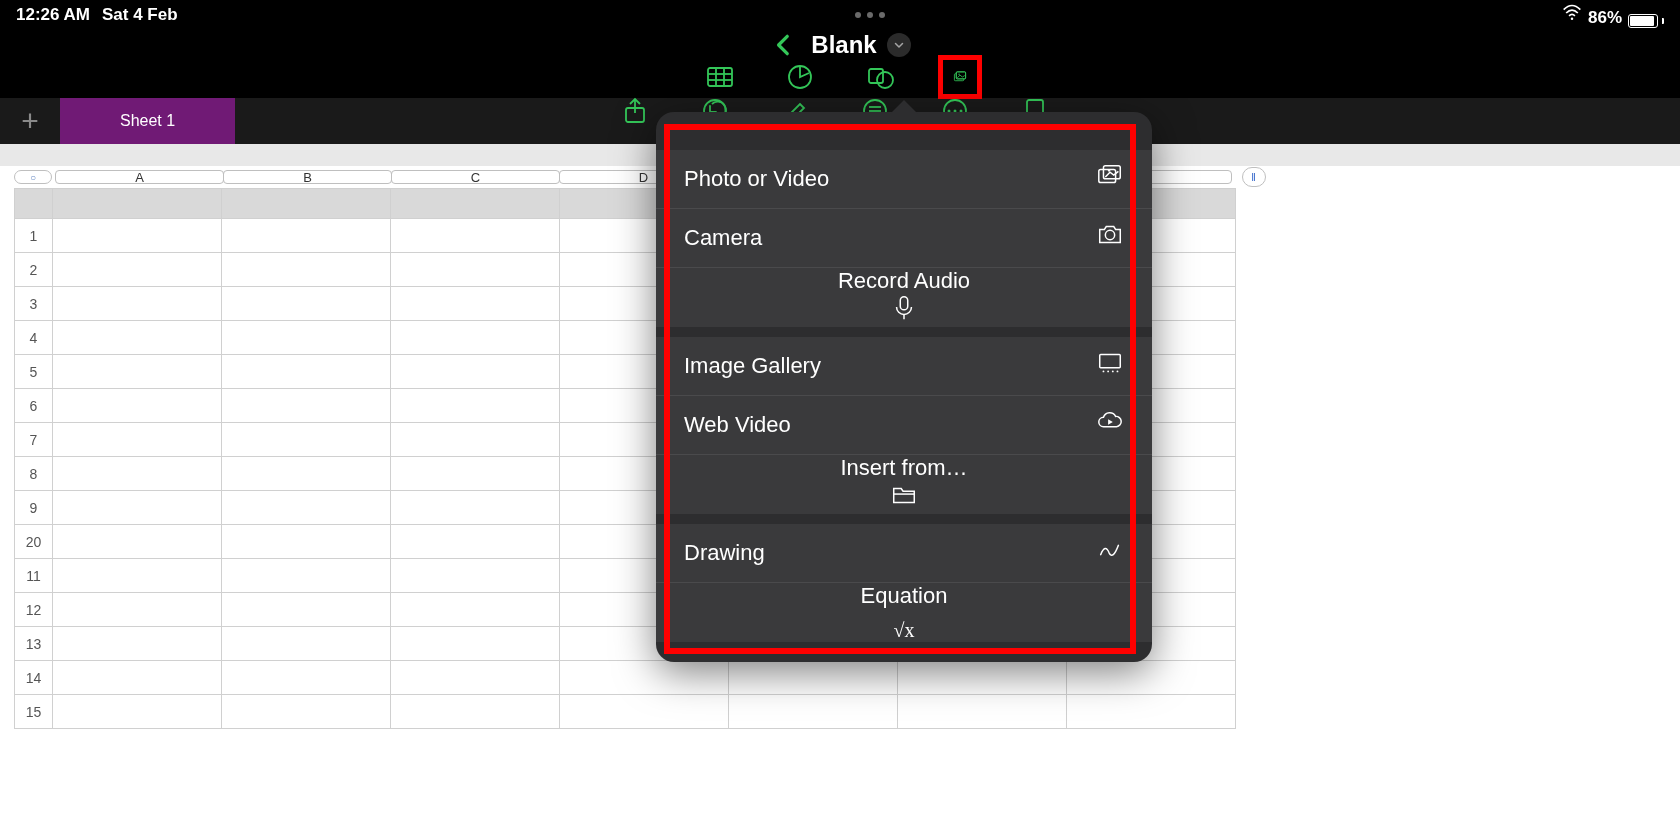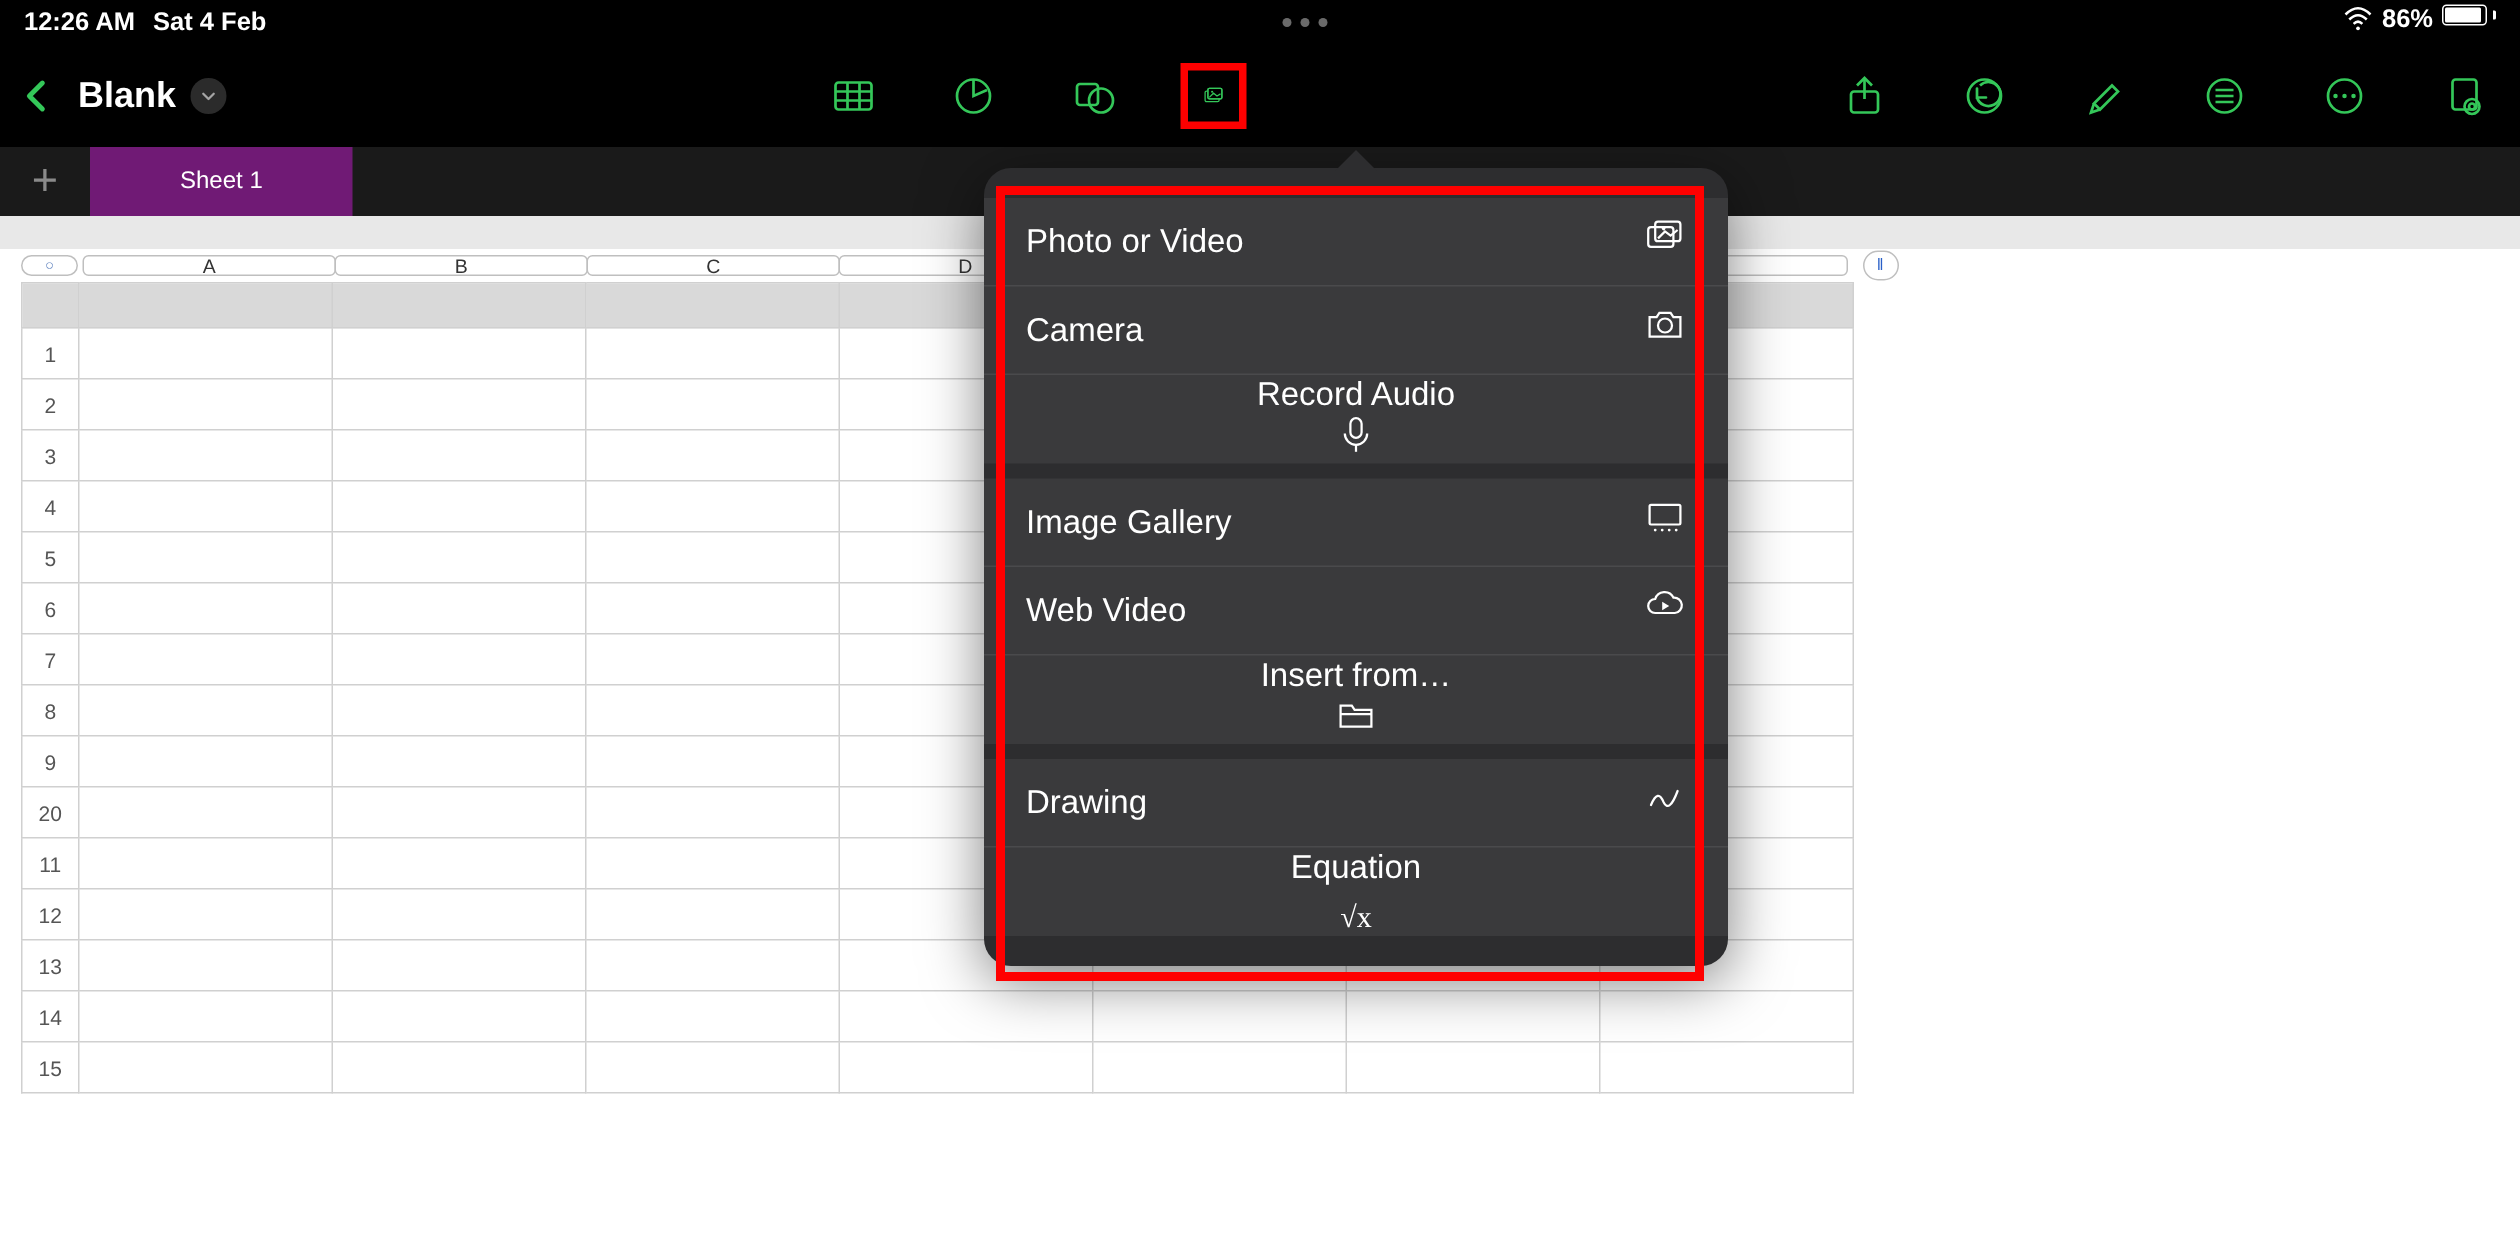--- a/index.html
+++ b/index.html
@@ -3,29 +3,29 @@
 <meta charset="utf-8">
 <style>
   * { box-sizing: border-box; margin: 0; padding: 0; font-family: -apple-system, BlinkMacSystemFont, "Helvetica Neue", Arial, sans-serif; }
   body { width: 1680px; height: 826px; background: #e8e8e8; overflow: hidden; position: relative; }
 
   
   .status-bar { height: 30px; background: #000; color: #fff; display: flex; align-items: center; padding: 0 16px; font-size: 17px; font-weight: 700; }
   .status-left { flex: 0 0 auto; display: flex; gap: 12px; }
   .status-center { flex: 1; display: flex; justify-content: center; gap: 6px; }
   .status-center .dot { width: 6px; height: 6px; border-radius: 50%; background: #6a6a6a; }
-  .status-right { flex: 0 0 auto; display: flex; align-items: flex-start; gap: 6px; }
+  .status-right { flex: 0 0 auto; display: flex; align-items: flex-end; gap: 6px; }
   .wifi-icon svg { width: 20px; height: 20px; }
   .battery { display: flex; align-items: center; gap: 4px; }
   .battery-body { width: 30px; height: 14px; border: 1.5px solid #fff; border-radius: 3px; position: relative; }
   .battery-fill { position: absolute; left: 1px; top: 1px; bottom: 1px; width: 86%; background: #fff; border-radius: 1px; }
   .battery-tip { width: 2px; height: 6px; background: #fff; border-radius: 0 1px 1px 0; }
 
   
-  .toolbar { height: 68px; background: #000; display: flex; align-items: center; padding: 0 10px; }
+  .toolbar { height: 68px; background: #000; display: flex; align-items: center; padding: 0 10px; flex-direction: column; }
   .tb-left { display: flex; align-items: center; gap: 12px; }
   .back-chevron { width: 30px; height: 30px; display: flex; align-items: center; justify-content: center; }
   .doc-title-wrap { display: flex; align-items: center; gap: 10px; }
   .doc-title { color: #fff; font-size: 24px; font-weight: 600; }
   .title-chevron { width: 24px; height: 24px; background: #2b2b2b; border-radius: 50%; display: flex; align-items: center; justify-content: center; }
   .tb-center { flex: 1; display: flex; justify-content: center; gap: 46px; align-items: center; }
   .tb-right { display: flex; gap: 46px; align-items: center; padding-right: 10px; }
   .tb-btn { width: 34px; height: 34px; display: flex; align-items: center; justify-content: center; color: #34c759; position: relative; }
   .tb-btn svg { width: 30px; height: 30px; stroke: #34c759; fill: none; stroke-width: 1.8; }
   .highlight-red { outline: 5px solid #ff0000; padding: 6px 10px; }
@@ -47,21 +47,21 @@
   .table-title { position:absolute; left: 600px; top: 24px; font-size: 20px; color:#222; }
   
   
   .ss { border-collapse: collapse; }
   .ss .rownum { width: 38px; height: 34px; background:#fff; border:1px solid #d0d0d0; text-align:center; font-size:14px; color:#555; }
   .ss .cell { width: 169px; height: 34px; border:1px solid #d0d0d0; background:#fff; }
   .ss .hrow .rownum { background:#d9d9d9; height:30px; }
   .ss .hrow .cell { background:#d9d9d9; height:30px; }
 
   
-  .popover { position:absolute; left: 656px; top: 112px; width: 496px; background:#2d2d2f; border-radius: 18px; box-shadow: 0 10px 40px rgba(0,0,0,0.5); padding-top:12px; padding-bottom:12px; z-index: 50; }
+  .popover { position:absolute; left: 656px; top: 112px; width: 496px; background:#2d2d2f; border-radius: 18px; box-shadow: 0 10px 40px rgba(0,0,0,0.5); padding-top:30px; padding-bottom:12px; z-index: 50; }
   .popover::before { content:""; position:absolute; top:-12px; left: 234px; border-left:14px solid transparent; border-right:14px solid transparent; border-bottom:14px solid #2d2d2f; }
   .menu-group { background:#3a3a3c; margin: 10px 0; }
   .menu-group:first-child { margin-top: 8px; }
   .menu-group:last-child { margin-bottom: 8px; }
   .menu-item { height: 59px; display:flex; align-items:center; justify-content:space-between; padding: 0 28px; color:#fff; font-size:22px; border-bottom:1px solid #4a4a4c; }
   .menu-item:last-child { border-bottom:none;flex-direction:column; }
   .menu-item svg { width:28px; height:28px; stroke:#fff; fill:none; stroke-width:1.6; }
   .menu-item .eq { font-size:20px; font-family: Georgia, serif; }
   .popover-highlight { outline: 6px solid #ff0000; position:absolute; left:670px; top:130px; width:460px; height:518px; z-index:60; pointer-events:none; }
 

